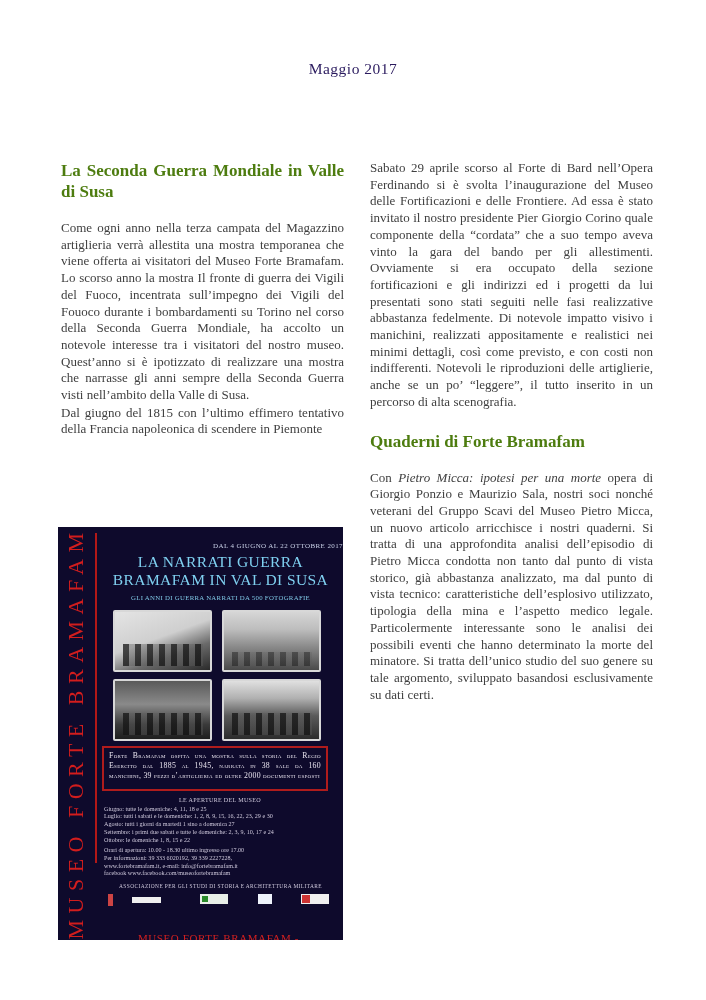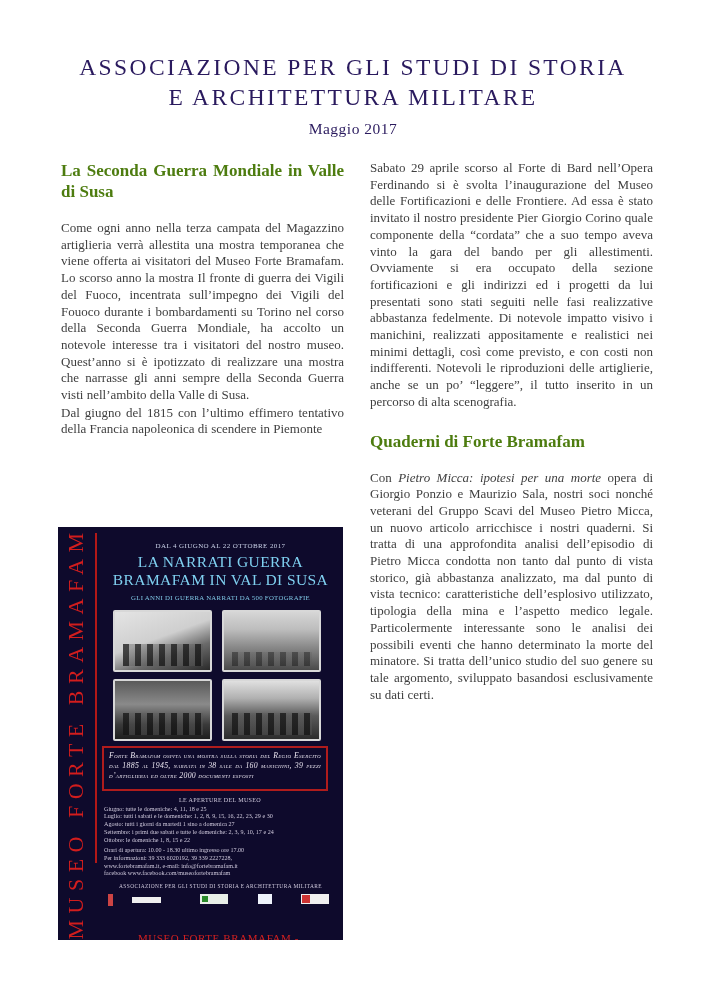--- a/index.html
+++ b/index.html
@@ -17,54 +17,50 @@
   p.body { font-size: 13px; line-height: 16.7px; margin: 0; text-align: justify; color: #404040; }
   p.body + p.body { margin-top: 1px; }
   .sec2 { margin-top: 20px; }
   em { font-style: italic; }
 
   
   .poster { position: absolute; left: 58px; top: 527px; width: 285px; height: 413px; background: #0e0a2c; overflow: hidden; }
   .poster .spine { position: absolute; left: 0; top: 0; width: 36px; height: 100%; }
   .poster .spine-text { position: absolute; left: 18px; top: 206px; transform: translate(-50%, -50%) rotate(-90deg); white-space: nowrap; color: #d21d1d; font-family: "Liberation Serif", serif; font-size: 22px; letter-spacing: 6.5px; }
   .poster .spine-line { position: absolute; left: 37px; top: 6px; width: 2px; height: 330px; background: #b31818; }
-  .poster .dates { position: absolute; left: 40px; width: 245px; top: 15px; text-align: center; color: #c8d0e6; font-size: 7px; letter-spacing: 0.4px; }
+  .poster .dates { position: absolute; left: 40px; width: 245px; top: 15px; text-align: right; color: #c8d0e6; font-size: 7px; letter-spacing: 0.4px; }
   .poster .headline { position: absolute; left: 40px; width: 245px; top: 26px; text-align: center; color: #7fd0f0; font-size: 15.5px; line-height: 18px; letter-spacing: 0.4px; }
   .poster .sub { position: absolute; left: 40px; width: 245px; top: 67px; text-align: center; color: #7fc6e4; font-size: 6.8px; letter-spacing: 0.3px; }
   .poster .photo { position: absolute; width: 99px; height: 62px; border: 2px solid #d8d8d8; border-radius: 2px; box-sizing: border-box; overflow: hidden; }
   .p1 { left: 55px; top: 83px; background: linear-gradient(160deg, #e4e4e4 0%, #cfcfcf 45%, #6a6a6a 70%, #2a2a2a 100%); }
   .p2 { left: 164px; top: 83px; background: linear-gradient(180deg, #d6d6d6 0%, #bdbdbd 30%, #8a8a8a 60%, #4a4a4a 100%); }
   .p3 { left: 55px; top: 152px; background: linear-gradient(180deg, #5a5a5a 0%, #8a8a8a 40%, #3a3a3a 75%, #1e1e1e 100%); }
   .p4 { left: 164px; top: 152px; background: linear-gradient(180deg, #e0e0e0 0%, #b0b0b0 30%, #5a5a5a 60%, #2c2c2c 100%); }
   .photo .shade { position: absolute; left: 8px; bottom: 4px; width: 80px; height: 22px; background: repeating-linear-gradient(90deg, rgba(20,20,20,0.75) 0 6px, rgba(90,90,90,0.4) 6px 12px); }
 
-  .poster .infobox { position: absolute; left: 44px; top: 219px; width: 226px; height: 45px; border: 2px solid #b01c1c; box-sizing: border-box; padding: 3px 5px; color: #e9e4ef; font-size: 7.8px; line-height: 10px; font-variant: small-caps; letter-spacing: 0.3px; text-align: justify; font-style: italic; }
+  .poster .infobox { position: absolute; left: 44px; top: 219px; width: 226px; height: 45px; border: 2px solid #b01c1c; box-sizing: border-box; padding: 3px 5px; color: #e9e4ef; font-size: 7.8px; line-height: 10px; font-variant: small-caps; letter-spacing: 0.3px; text-align: justify; }
   .poster .openings { position: absolute; left: 46px; top: 270px; width: 232px; color: #cfc9dc; font-size: 6.1px; line-height: 7.7px; }
   .openings .oh { text-align: center; letter-spacing: 0.3px; margin-bottom: 1px; }
   .openings .gap { height: 3px; }
   .poster .assoc { position: absolute; left: 40px; width: 245px; top: 356px; text-align: center; color: #cfc9dc; font-size: 5.4px; letter-spacing: 0.4px; }
   .poster .logos { position: absolute; left: 50px; width: 225px; top: 367px; height: 12px; }
   .logo { position: absolute; top: 0; height: 10px; background: #e6e6e6; }
   .l1 { left: 0; width: 5px; height: 12px; background: #c44; }
   .l2 { left: 24px; width: 29px; height: 6px; top: 3px; background: #efefef; }
   .l3 { left: 92px; width: 28px; background: #e8efe8; }
   .l3::before { content: ""; position: absolute; left: 2px; top: 2px; width: 6px; height: 6px; background: #2a8a2a; }
   .l4 { left: 150px; width: 14px; background: #eef3fb; }
   .l5 { left: 193px; width: 28px; background: #f0f0f0; }
   .l5::before { content: ""; position: absolute; left: 1px; top: 1px; width: 8px; height: 8px; background: #c33; }
   .poster .footer { position: absolute; left: 36px; width: 249px; top: 405px; text-align: center; color: #d02020; font-size: 11px; letter-spacing: 0.6px; }
 </style>
 </head>
 <body>
 
 <header class="masthead">
-  <h1 class="title">
-    <span>ASSOCIAZIONE PER GLI STUDI DI STORIA</span><br>
-    <span>E ARCHITETTURA MILITARE</span>
-  </h1>
   <div class="date">Maggio 2017</div>
 </header>
 
 <section class="col col-left">
   <h2 class="section">La Seconda Guerra Mondiale in Valle di Susa</h2>
   <p class="body">Come ogni anno nella terza campata del Magazzino artiglieria verrà allestita una mostra temporanea che viene offerta ai visitatori del Museo Forte Bramafam. Lo scorso anno la mostra Il fronte di guerra dei Vigili del Fuoco, incentrata sull’impegno dei Vigili del Fouoco durante i bombardamenti su Torino nel corso della Seconda Guerra Mondiale, ha accolto un notevole interesse tra i visitatori del nostro museo. Quest’anno si è ipotizzato di realizzare una mostra che narrasse gli anni sempre della Seconda Guerra visti nell’ambito della Valle di Susa.</p>
   <p class="body">Dal giugno del 1815 con l’ultimo effimero tentativo della Francia napoleonica di scendere in Piemonte</p>
 </section>
 
 <section class="col col-right">

